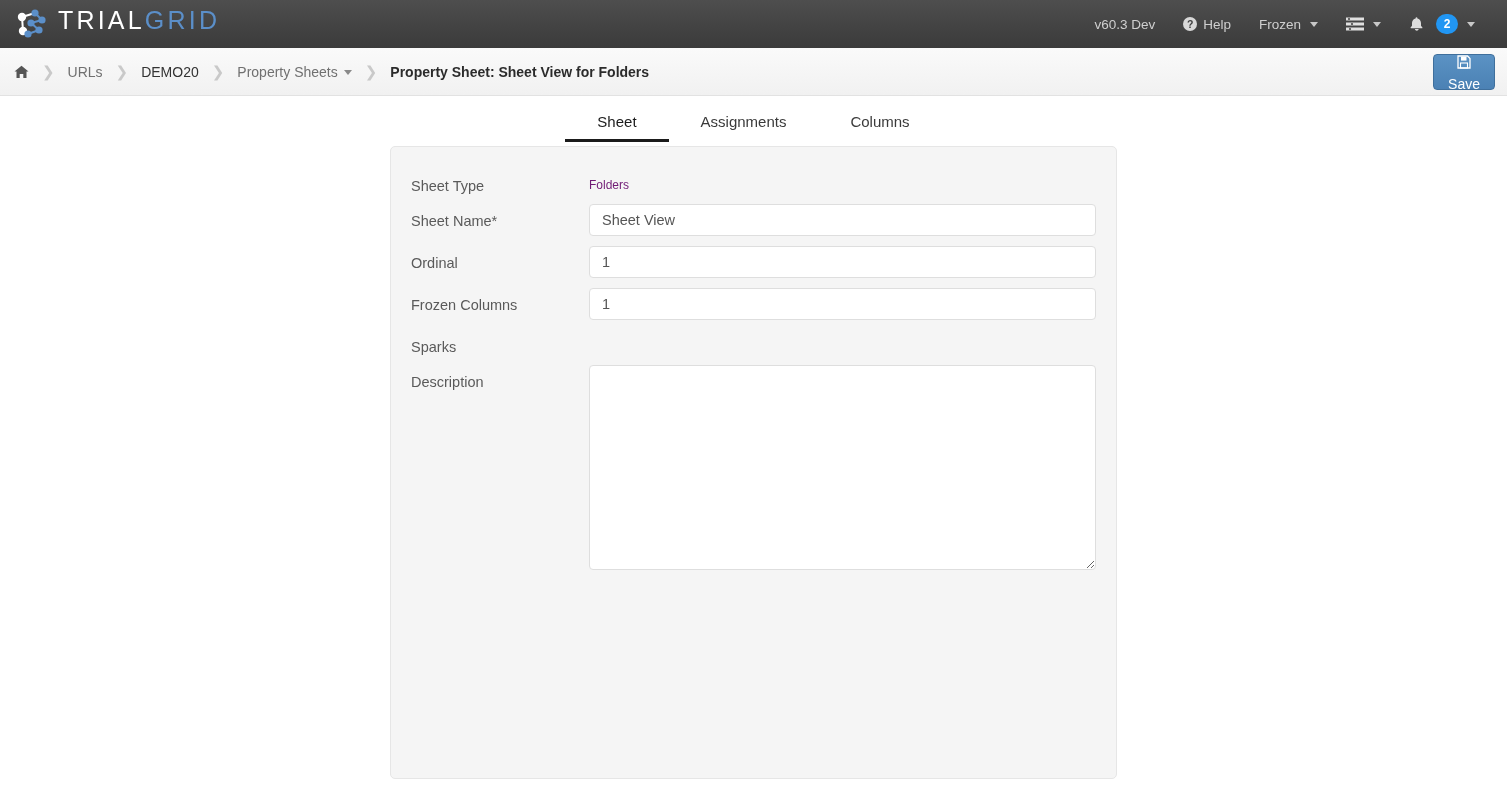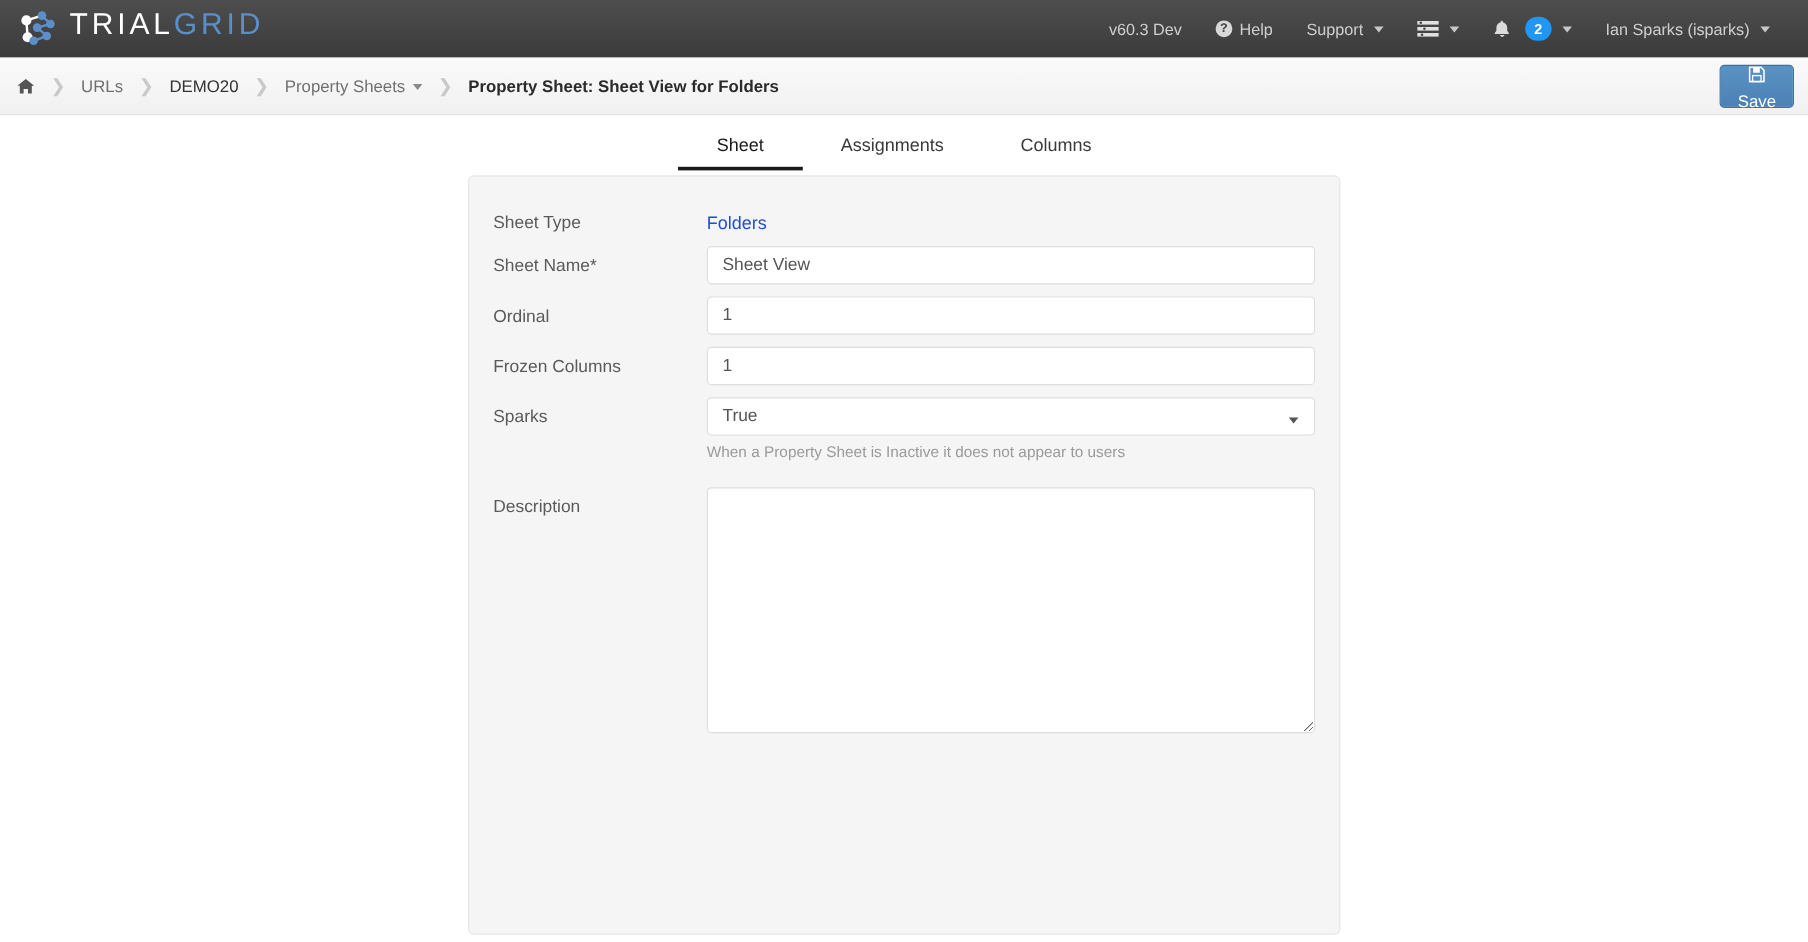--- a/index.html
+++ b/index.html
@@ -189,22 +189,22 @@
   .form-label {
     width: 178px;
     flex: 0 0 178px;
     font-size: 14.5px;
     color: #5a5a5a;
     padding-top: 9px;
     white-space: nowrap;
   }
   .form-control-col { flex: 1 1 auto; }
   .static-val {
-    font-size: 15px;
-    color: #1d4ed8;
+    font-size: 12px;
+    color: #701a75;
     padding-top: 9px;
   }
   .inp {
     width: 100%;
     height: 32px;
     border: 1px solid #dedede;
     border-radius: 4px;
     background: #ffffff;
     font-size: 14.5px;
     color: #555;
@@ -276,21 +276,21 @@
   <div class="nav-right">
 
     <span class="nav-item plain">v60.3 Dev</span>
 
     <a class="nav-item" href="#">
       <span class="help-icon">?</span>
       <span>Help</span>
     </a>
 
     <a class="nav-item" href="#">
-      <span>Support</span>
+      <span>Frozen</span>
       <span class="caret"></span>
     </a>
 
     <a class="nav-item" href="#">
       <span class="tasks-icon">
         <svg viewBox="0 0 18 14" width="18" height="14" aria-hidden="true">
           <rect x="0" y="0.5" width="18" height="3" fill="#e0e0e0"></rect>
           <rect x="0" y="5.5" width="18" height="3" fill="#e0e0e0"></rect>
           <rect x="0" y="10.5" width="18" height="3" fill="#e0e0e0"></rect>
           <circle cx="3" cy="2" r="1.1" fill="#4a4a4a"></circle>
@@ -305,24 +305,20 @@
       <span class="bell-icon">
         <svg viewBox="0 0 15 16" width="15" height="16" aria-hidden="true">
           <path d="M7.5 1.2c-.5 0-.9.4-.9.9v.5C4.5 3.1 3 4.9 3 7.1v2.6L1.6 11.6c-.2.3 0 .7.4.7h11c.4 0 .6-.4.4-.7L12 9.7V7.1c0-2.2-1.5-4-3.6-4.5v-.5c0-.5-.4-.9-.9-.9z" fill="#dcdcdc"></path>
           <path d="M5.9 13.1c.2.9 1 1.6 1.9 1.6s1.7-.7 1.9-1.6H5.9z" fill="#dcdcdc"></path>
         </svg>
       </span>
       <span class="badge">2</span>
       <span class="caret"></span>
     </a>
 
-    <a class="nav-item" href="#">
-      <span>Ian Sparks (isparks)</span>
-      <span class="caret"></span>
-    </a>
 
   </div>
 </div>
 
 <div class="crumbbar">
   <div class="crumbs">
 
     <a class="crumb home" href="#">
       <span class="home-glyph">
         <svg viewBox="0 0 15 14" width="15" height="14" aria-hidden="true">
@@ -389,27 +385,20 @@
 
     <div class="form-row">
       <div class="form-label">Frozen Columns</div>
       <div class="form-control-col">
         <input class="inp" type="text" value="1" style="">
       </div>
     </div>
 
     <div class="form-row">
       <div class="form-label">Sparks</div>
-      <div class="form-control-col">
-        <div class="select-wrap">
-          <input class="inp" type="text" readonly="" value="True" style="">
-          <span class="sel-caret"></span>
-        </div>
-        <div class="helptext">When a Property Sheet is Inactive it does not appear to users</div>
-      </div>
     </div>
 
     <div class="form-row">
       <div class="form-label">Description</div>
       <div class="form-control-col">
         <textarea class="ta" placeholder="" style=""></textarea>
       </div>
     </div>
 
   </div>

